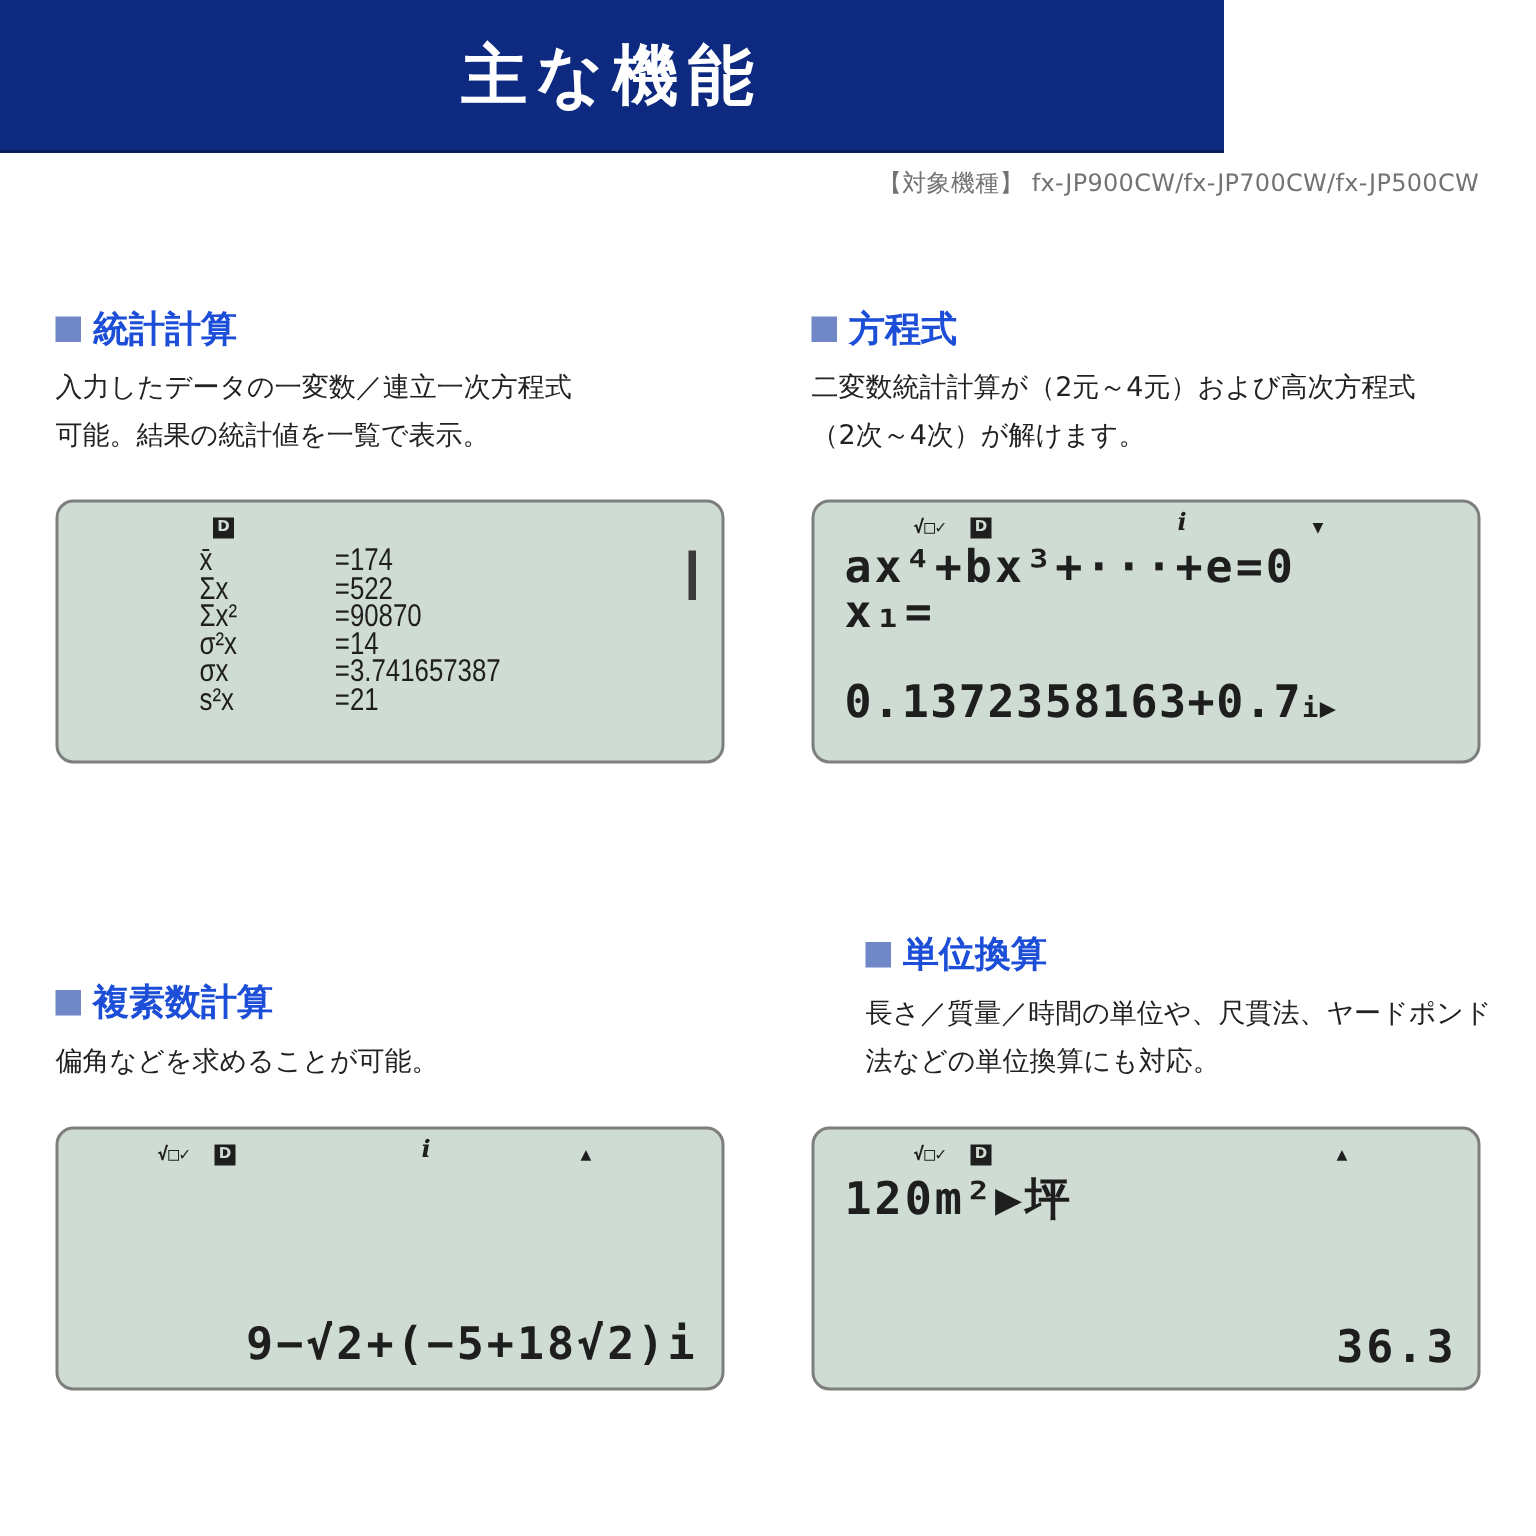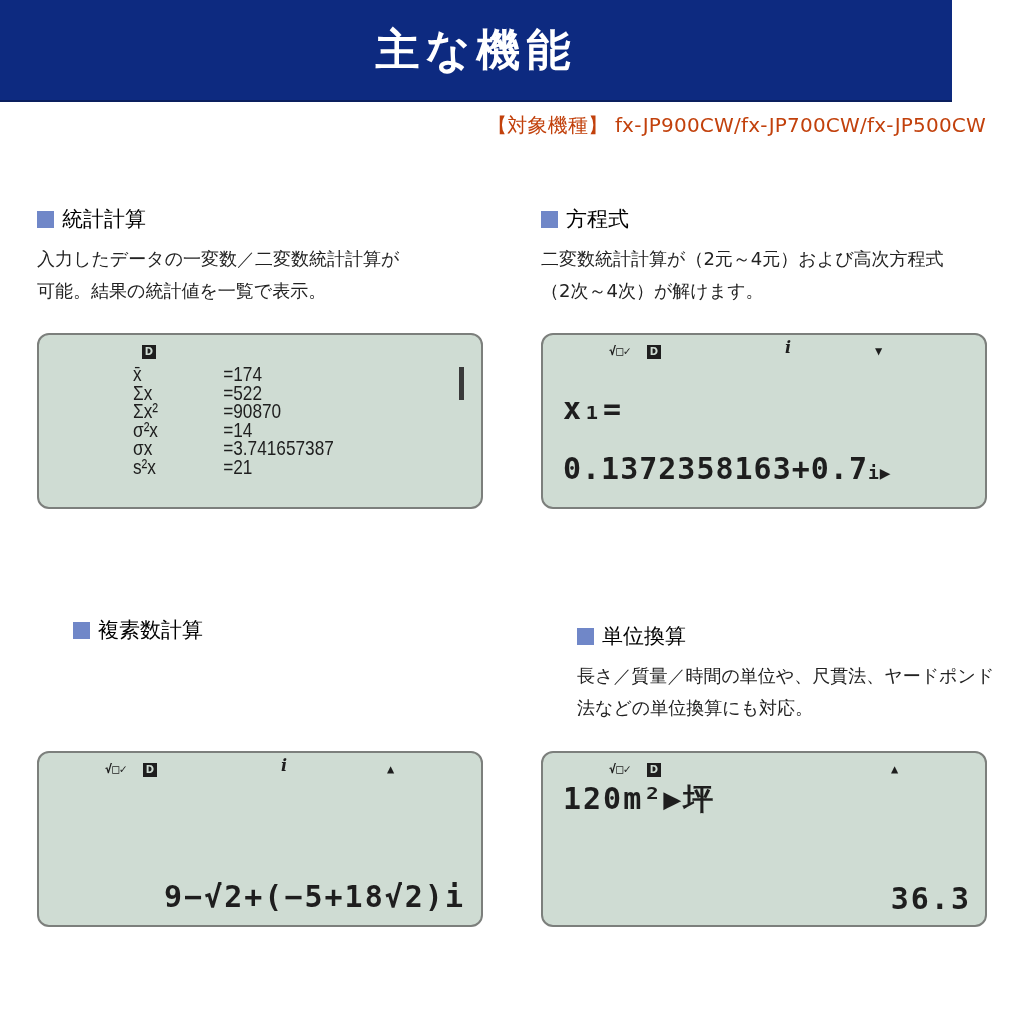--- a/index.html
+++ b/index.html
@@ -1,40 +1,40 @@
 <!DOCTYPE html>
 <html><head>
 <meta charset="utf-8">
 <style>
   * { box-sizing: border-box; margin: 0; padding: 0; }
   html, body { width: 1024px; height: 1024px; background: #ffffff; overflow: hidden; }
   body { font-family: "DejaVu Sans", "Liberation Sans", sans-serif; color: #1a1a1a; position: relative; }
 
   .banner {
-    position: absolute; left: 0; top: 0; width: 952px; height: 102px;
+    position: absolute; left: 0; top: 0; width: 816px; height: 102px;
     background: #0d2a80; border-bottom: 2px solid #0a1f5e;
     display: flex; align-items: center; justify-content: center;
   }
   .banner-title {
     color: #ffffff; font-size: 44px; font-weight: bold; letter-spacing: 6px;
   }
   .models {
     position: absolute; right: 38px; top: 112px;
-    font-size: 20px; color: #c2410c; letter-spacing: 0.2px; margin-left: 36px;
+    font-size: 16px; color: #737373; letter-spacing: 0.2px; margin-left: 36px;
   }
 
   .feature { position: absolute; width: 450px; }
   .f1 { left: 37px; top: 203px; }
   .f2 { left: 541px; top: 203px; }
-  .f3 { left: 37px; top: 614px; margin-left: 36px; }
+  .f3 { left: 37px; top: 652px; }
   .f4 { left: 541px; top: 620px; margin-left: 36px; }
 
   .feature-heading { display: flex; align-items: center; height: 32px; }
   .bullet { width: 17px; height: 17px; background: #7087c8; margin-right: 8px; flex: none; }
-  .heading-text { font-size: 21px; font-weight: normal; color: #000000; }
+  .heading-text { font-size: 24px; font-weight: bold; color: #1d4ed8; }
   .desc {
     margin-top: 8px; font-size: 18px; line-height: 32px; color: #222;
     white-space: nowrap;
   }
 
   .lcd {
     position: absolute; width: 446px; height: 176px;
     background: #cfdcd3; border: 2px solid #7c7f7c; border-radius: 12px;
     font-family: "DejaVu Sans Mono", "Liberation Mono", monospace; color: #1e1e1e;
     overflow: hidden;
@@ -70,21 +70,21 @@
   <div class="banner-title">主な機能</div>
 </div>
 <div class="models">【対象機種】 fx-JP900CW/fx-JP700CW/fx-JP500CW</div>
 
 <div class="feature f1">
   <div class="feature-heading">
     <span class="bullet"></span>
     <span class="heading-text">統計計算</span>
   </div>
   <div class="desc">
-    <div>入力したデータの一変数／二変数統計計算が</div>
+    <div>入力したデータの一変数／連立一次方程式</div>
     <div>可能。結果の統計値を一覧で表示。</div>
   </div>
 </div>
 <div class="lcd lcd1">
   <span class="ind" style="left:103px"><span class="ind-box">D</span></span>
   <div class="stats">
     <div class="stat-row">
         <span class="stat-label">x̄</span>
         <span class="stat-val">=174</span>
       </div>
@@ -120,30 +120,32 @@
   <div class="desc">
     <div>二変数統計計算が（2元～4元）および高次方程式</div>
     <div>（2次～4次）が解けます。</div>
   </div>
 </div>
 <div class="lcd lcd2">
   <span class="ind ind-math" style="left:66px">√□✓</span>
   <span class="ind" style="left:104px"><span class="ind-box">D</span></span>
   <span class="ind ind-i" style="left:242px;top:5px">i</span>
   <span class="ind ind-tri" style="left:332px">▼</span>
+  <div class="big" style="left:20px;top:26px">ax⁴+bx³+···+e=0</div>
   <div class="big" style="left:20px;top:56px">x₁=</div>
   <div class="big" style="left:20px;top:116px;letter-spacing:1px"><span>0.1372358163+0.7</span><span class="cursor-arrow">i▶</span></div>
 </div>
 
 <div class="feature f3">
   <div class="feature-heading">
     <span class="bullet"></span>
     <span class="heading-text">複素数計算</span>
   </div>
   <div class="desc">
+    <div>偏角などを求めることが可能。</div>
   </div>
 </div>
 <div class="lcd lcd3">
   <span class="ind ind-math" style="left:66px">√□✓</span>
   <span class="ind" style="left:104px"><span class="ind-box">D</span></span>
   <span class="ind ind-i" style="left:242px;top:5px">i</span>
   <span class="ind ind-tri" style="left:348px">▲</span>
   <div class="big" style="right:16px;top:126px">9−√2+(−5+18√2)i</div>
 </div>
 

